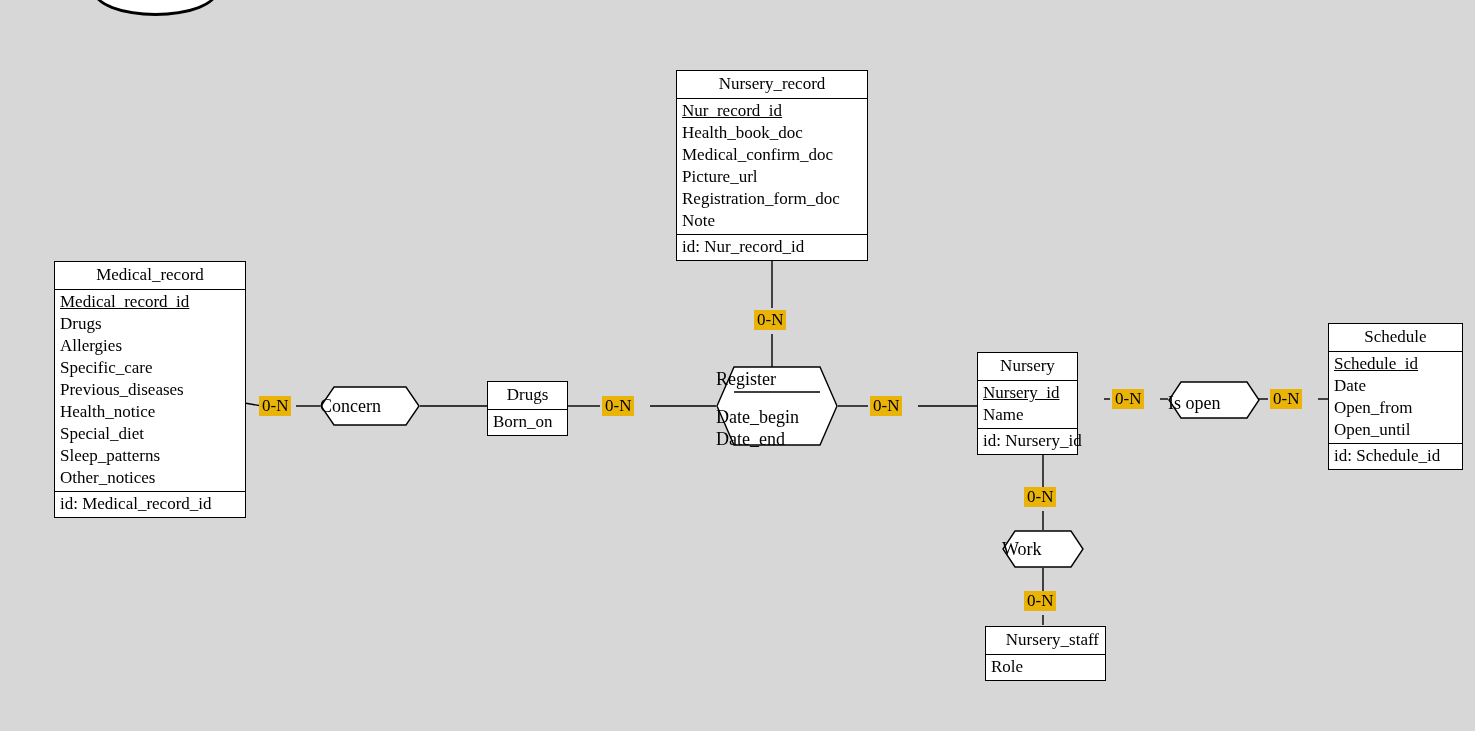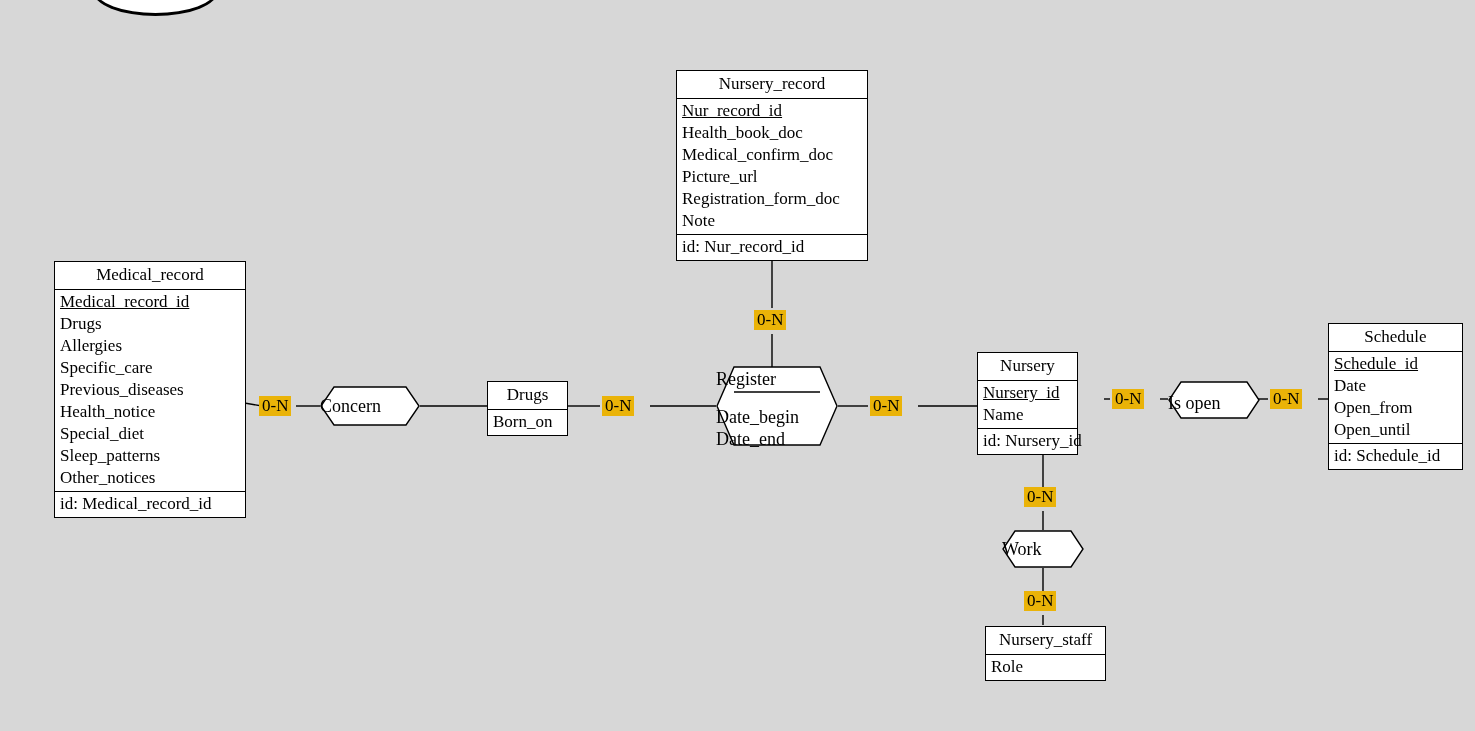--- a/index.html
+++ b/index.html
@@ -205,21 +205,21 @@
     <div class="ent-attrs">
       <div class="ent-attr pk">Schedule_id</div>
       <div class="ent-attr">Date</div>
       <div class="ent-attr">Open_from</div>
       <div class="ent-attr">Open_until</div>
     </div>
     <div class="ent-id">id: Schedule_id</div>
   </div>
 
   <div class="entity" style="left:985px; top:626px; width:121px;">
-    <div class="ent-title" style="text-align:center;">Nursery_staff</div>
+    <div class="ent-title" style="text-align:right;">Nursery_staff</div>
     <div class="ent-attrs no-id">
       <div class="ent-attr">Role</div>
     </div>
   </div>
 
   <div class="rel" style="left:320px; top:386px; width:100px; height:40px;">
     <svg width="100" height="40" viewBox="0 0 100 40">
       <polygon points="14,1 86,1 99,20 86,39 14,39 1,20" fill="#ffffff" stroke="#000000" stroke-width="1.4"></polygon>
     </svg>
     <div class="rel-inner">

